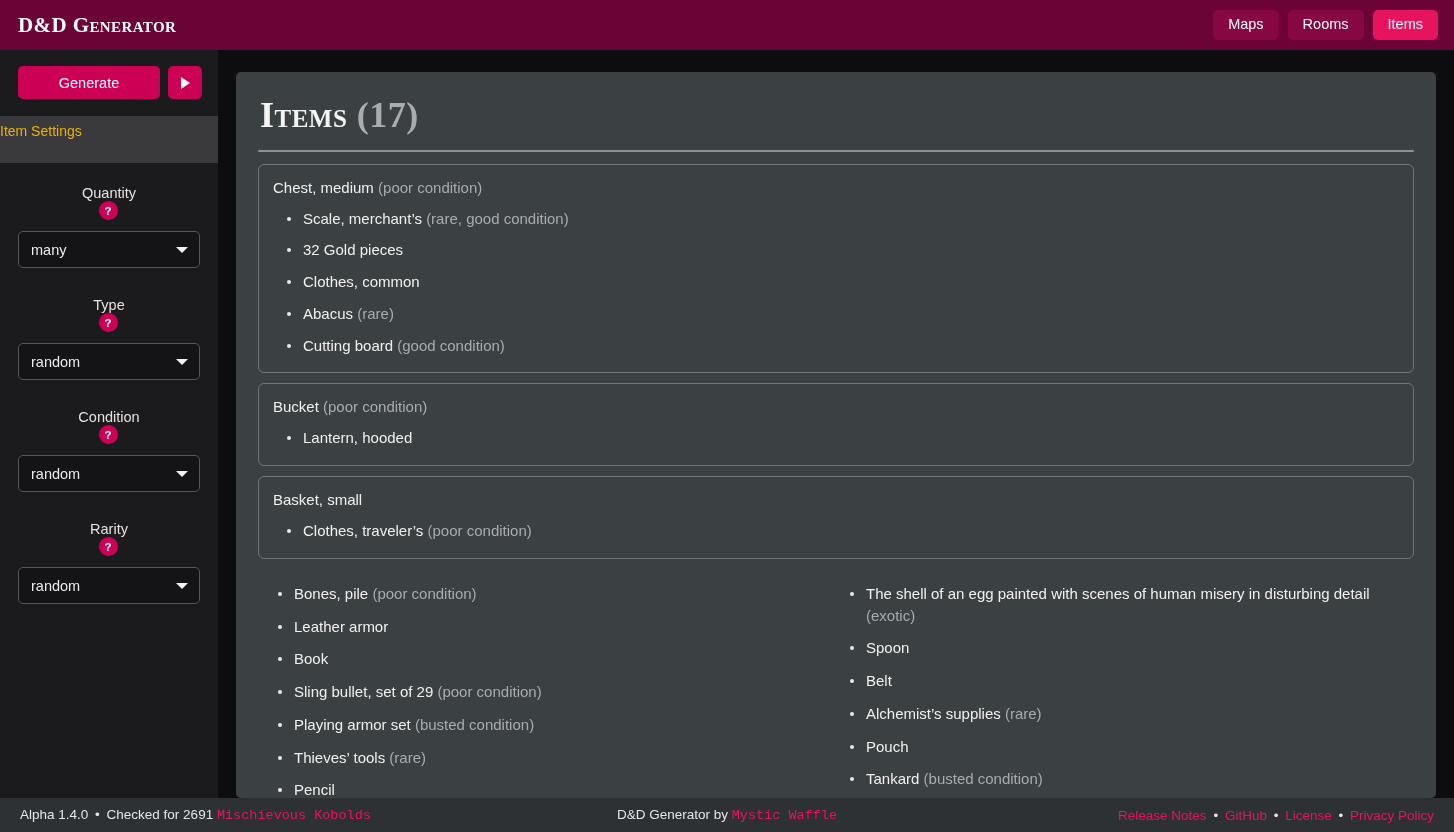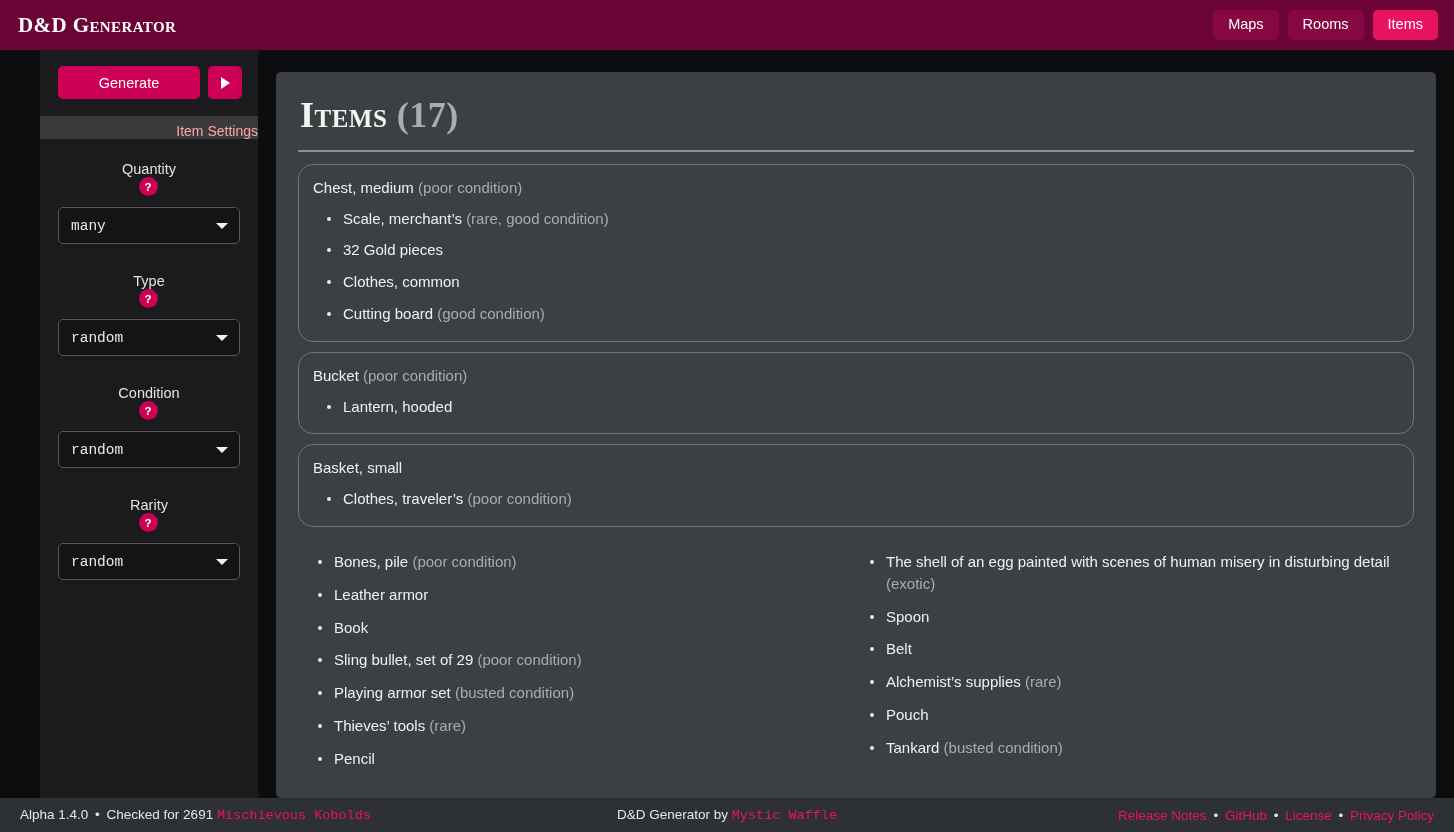--- a/index.html
+++ b/index.html
@@ -34,21 +34,21 @@
     font-size: 14.5px;
     color: #ffffff;
     background: #860741;
     cursor: pointer;
     white-space: nowrap;
     line-height: 1.1;
   }
   .nav-btn.active { background: #e8135e; }
 
   
-  .body-wrap { flex: 1 1 auto; display: flex; min-height: 0; margin-left: 40px; }
+  .body-wrap { flex: 1 1 auto; display: flex; min-height: 0; }
 
   
   .sidebar {
     width: 218px; flex: 0 0 218px;
     background: #1b1b1d;
     display: flex; flex-direction: column;
   }
   .gen-row { display: flex; gap: 8px; padding: 16px 16px 17px 18px; }
   .gen-btn {
     flex: 1 1 auto;
@@ -69,24 +69,24 @@
     cursor: pointer;
   }
   .tri-right {
     width: 0; height: 0;
     border-left: 9px solid #fff;
     border-top: 6px solid transparent;
     border-bottom: 6px solid transparent;
   }
   .settings-head {
     background: #3a3a3c;
-    color: #fca5a5;
+    color: #eab308;
     font-size: 14px;
-    text-align: right;
-    padding: 7px 0 0;
+    text-align: left;
+    padding: 7px 0 24px;
   }
   .fields { padding: 22px 18px 0 18px; }
   .field { margin-bottom: 29px; }
   .field-head {
     display: flex; align-items: center; justify-content: space-between;
     margin-bottom: 11px;
     flex-direction: column;
   }
   .field-label { color: #e3e3e4; font-size: 14.5px; }
   .help-badge {
@@ -100,21 +100,21 @@
   .select {
     position: relative;
     height: 37px;
     background: #141416;
     border: 1px solid #55565a;
     border-radius: 5px;
     display: flex; align-items: center;
     padding: 0 12px;
     cursor: pointer;
   }
-  .select-val { color: #eaeaea; font-size: 14.5px; font-family: Liberation Mono, monospace; }
+  .select-val { color: #eaeaea; font-size: 14.5px; }
   .chev {
     position: absolute; right: 11px; top: 50%;
     margin-top: -3px;
     width: 0; height: 0;
     border-top: 6px solid #f2f2f2;
     border-left: 6px solid transparent;
     border-right: 6px solid transparent;
   }
 
   
@@ -139,21 +139,21 @@
     color: #f4f4f4;
     letter-spacing: .5px;
     line-height: 1.1;
     padding-left: 2px;
   }
   .panel-title .count { color: #a9adaf; }
   .rule { height: 2px; background: #8d9193; margin: 14px 0 12px; border-radius: 1px; }
 
   .container-card {
     border: 1px solid #6f7578;
-    border-radius: 15px;
+    border-radius: 6px;
     padding: 12px 14px 16px 14px;
     margin-bottom: 10px;
   }
   .card-title { font-size: 15px; color: #f0f0f0; line-height: 1.4; }
   .muted { color: #a8acae; }
   ul.items { list-style: none; margin: 10px 0 0 0; padding: 0; }
   ul.items li {
     position: relative;
     padding-left: 30px;
     margin-bottom: 10px;
@@ -275,20 +275,21 @@
         </div>
         <div class="rule"></div>
 
         <div id="containers">
             <div class="container-card">
               <div class="card-title"><span>Chest, medium</span> <span class="muted">(poor condition)</span></div>
               <ul class="items">
                 <li><span>Scale, merchant’s</span> <span class="muted">(rare, good condition)</span></li>
                 <li><span>32 Gold pieces</span></li>
                 <li><span>Clothes, common</span></li>
+                <li><span>Abacus</span> <span class="muted">(rare)</span></li>
                 <li><span>Cutting board</span> <span class="muted">(good condition)</span></li>
               </ul>
             </div>
             <div class="container-card">
               <div class="card-title"><span>Bucket</span> <span class="muted">(poor condition)</span></div>
               <ul class="items">
                 <li><span>Lantern, hooded</span></li>
               </ul>
             </div>
             <div class="container-card">

